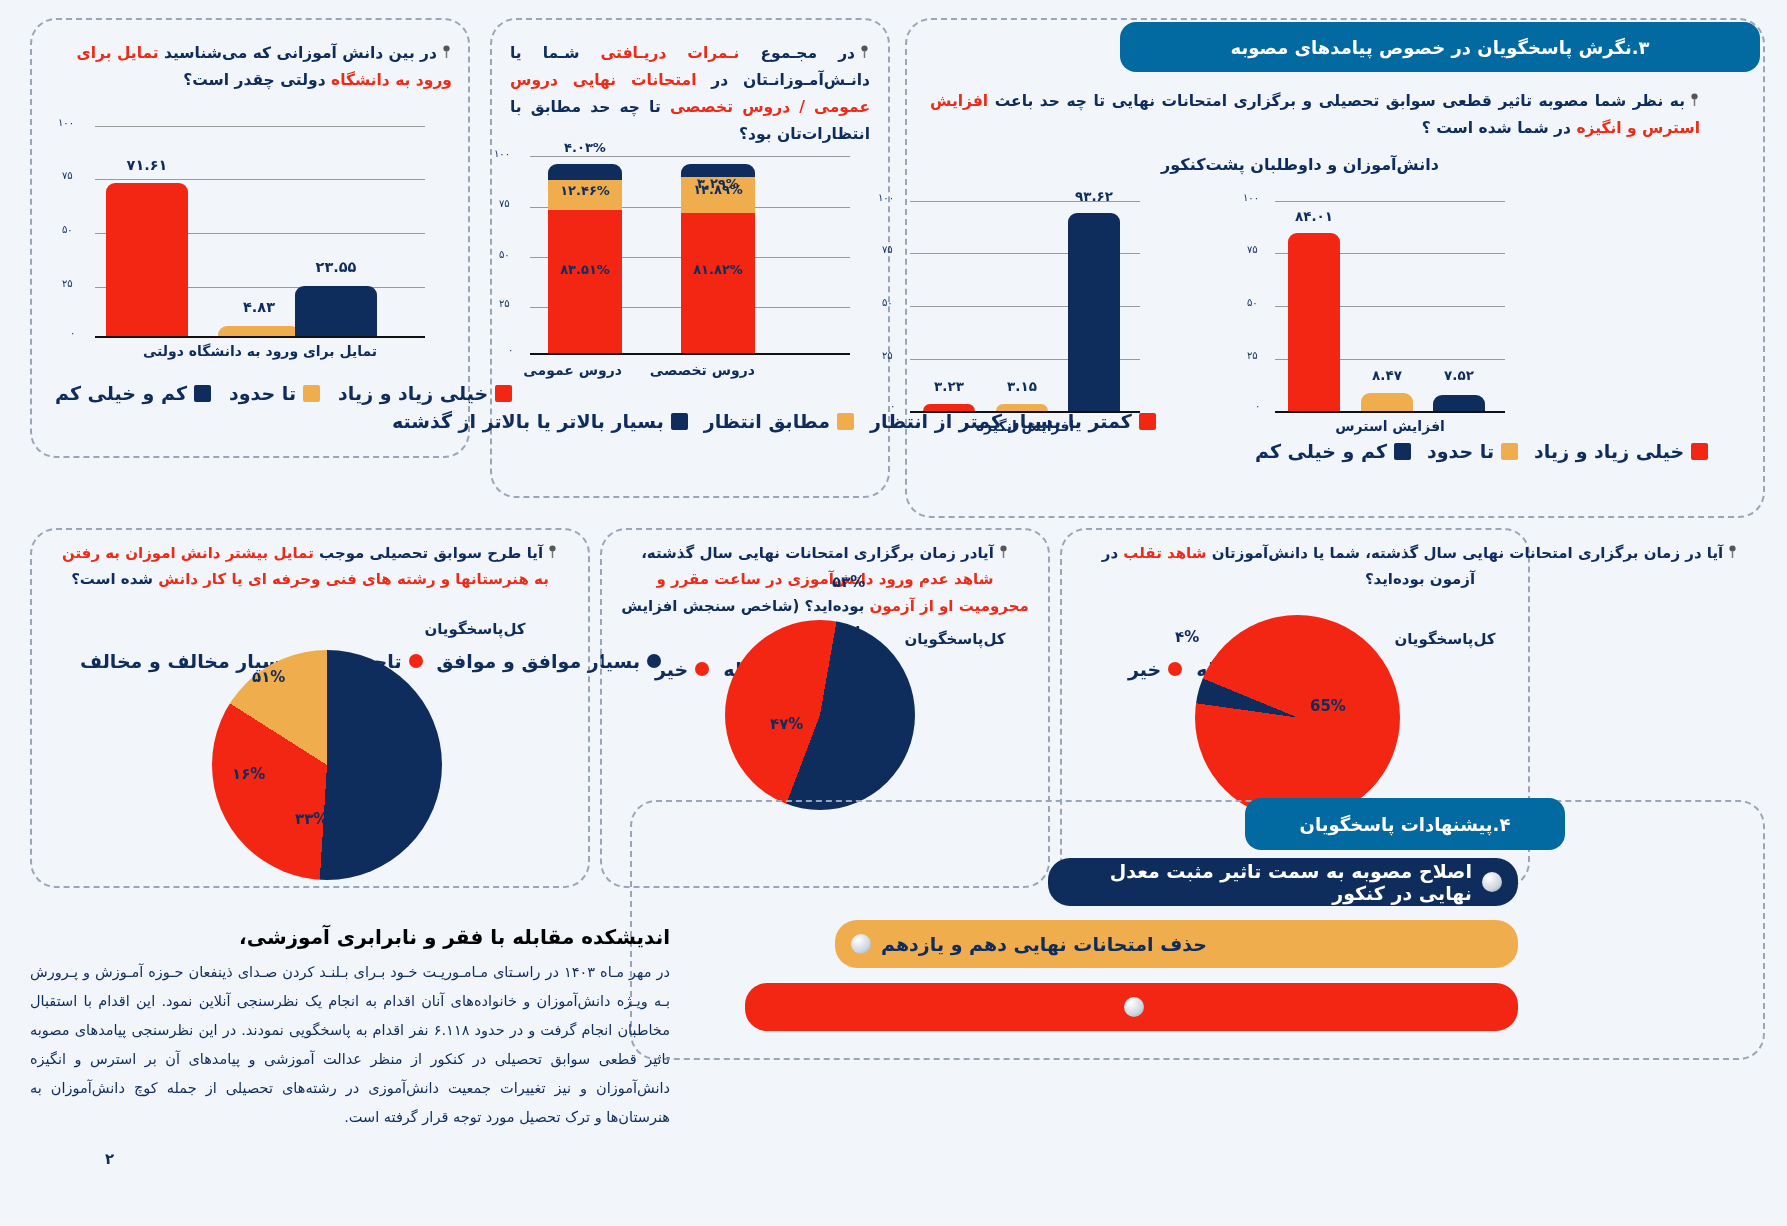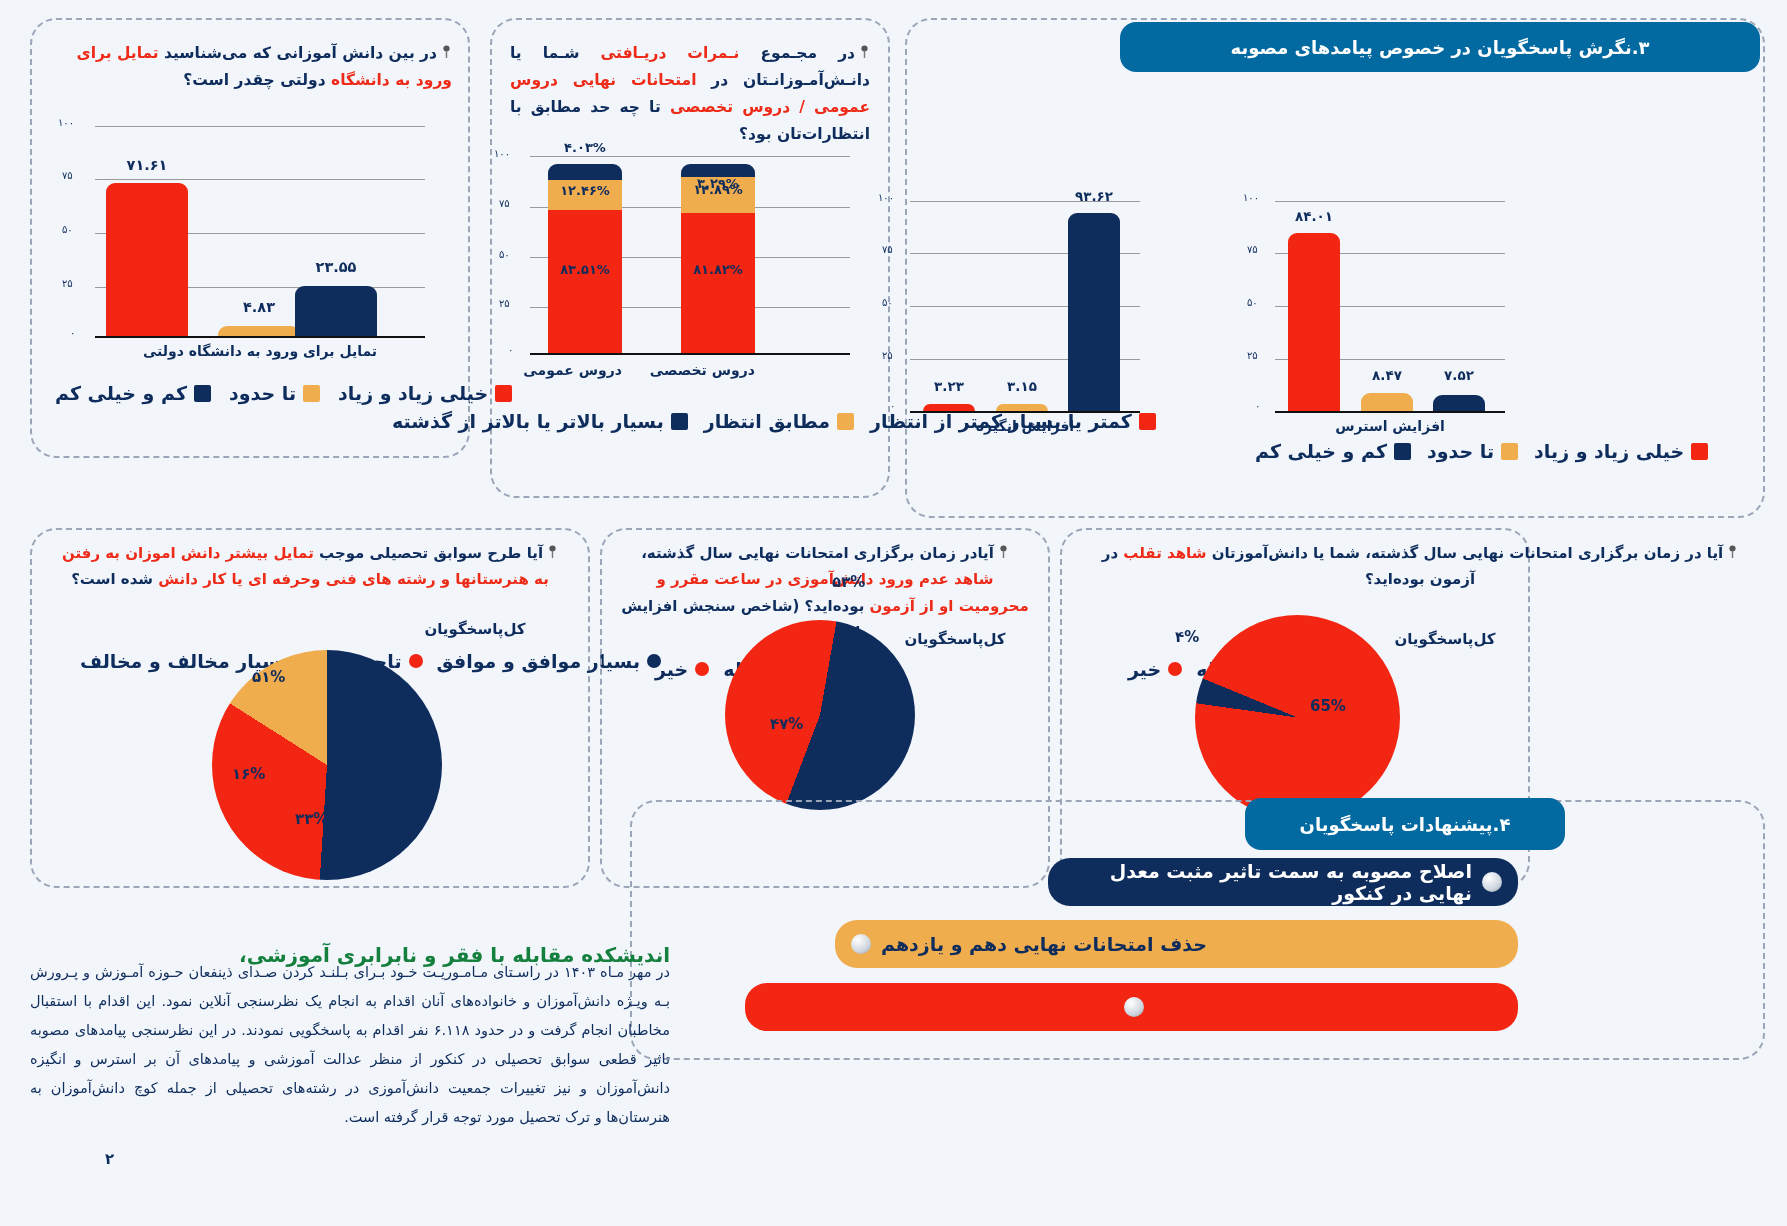--- a/index.html
+++ b/index.html
@@ -124,22 +124,22 @@
     padding: 0 16px;
     font-size: 19px; font-weight: bold;
   }
   .prop-bullet {
     width: 20px; height: 20px; border-radius: 50%;
     background: radial-gradient(circle at 35% 30%, #fff 0%, #cfd6df 60%, #8e99a8 100%);
     flex: 0 0 auto; margin-left: 10px;
   }
   .footer-title {
     position: absolute;
-    font-size: 20px; font-weight: bold; color: #15803d;
-    text-align: right; direction: rtl; margin-top: 18px;
+    font-size: 20px; font-weight: bold; color: #000000;
+    text-align: right; direction: rtl;
   }
   .footer-body {
     position: absolute;
     font-size: 14.5px; line-height: 2.0; color: #0e2c5c;
     text-align: justify; direction: rtl;
   }
   .page-num {
     position: absolute; font-size: 15px; color: #0e2c5c; font-weight: bold;
   }
   .subhead {
@@ -252,21 +252,30 @@
     <div class="legend-item">
       <span class="legend-swatch" style="background:#0e2c5c"></span>
       <span class="legend-text">بسیار بالاتر یا بالاتر از گذشته</span>
     </div>
   </div>
 
   <div class="panel" style="left:905px; top:18px; width:860px; height:500px;"></div>
 
   <div class="section-pill" style="left:1120px; top:22px; width:640px; height:50px;">۳.نگرش پاسخگویان در خصوص پیامدهای مصوبه</div>
 
-
+  <div class="q-text" style="left:930px; top:88px; width:770px; text-align:justify;">
+    <span class="pin">
+      <svg viewBox="0 0 12 16" width="11" height="15">
+          <ellipse cx="6" cy="3.5" rx="3.4" ry="3.2" fill="#555"></ellipse>
+          <rect x="5.2" y="6" width="1.6" height="8" fill="#777"></rect>
+        </svg>
+    </span><span>به نظر شما مصوبه تاثیر قطعی سوابق تحصیلی و برگزاری امتحانات نهایی تا چه حد باعث </span><span class="hl">افزایش استرس و  انگیزه</span><span> در شما شده است ؟</span>
+  </div>
+
+  <div class="subhead" style="left:1000px; top:155px; width:600px;">دانش‌آموزان و داوطلبان پشت‌کنکور</div>
 
   <div class="axis-label" style="left:878px; top:192px;">۱۰۰</div>
   <div class="axis-label" style="left:882px; top:244px;">۷۵</div>
   <div class="axis-label" style="left:882px; top:297px;">۵۰</div>
   <div class="axis-label" style="left:882px; top:350px;">۲۵</div>
   <div class="axis-label" style="left:890px; top:400px;">۰</div>
 
   <div class="gridline" style="left:910px; top:201px; width:230px;"></div>
   <div class="gridline" style="left:910px; top:253px; width:230px;"></div>
   <div class="gridline" style="left:910px; top:306px; width:230px;"></div>

